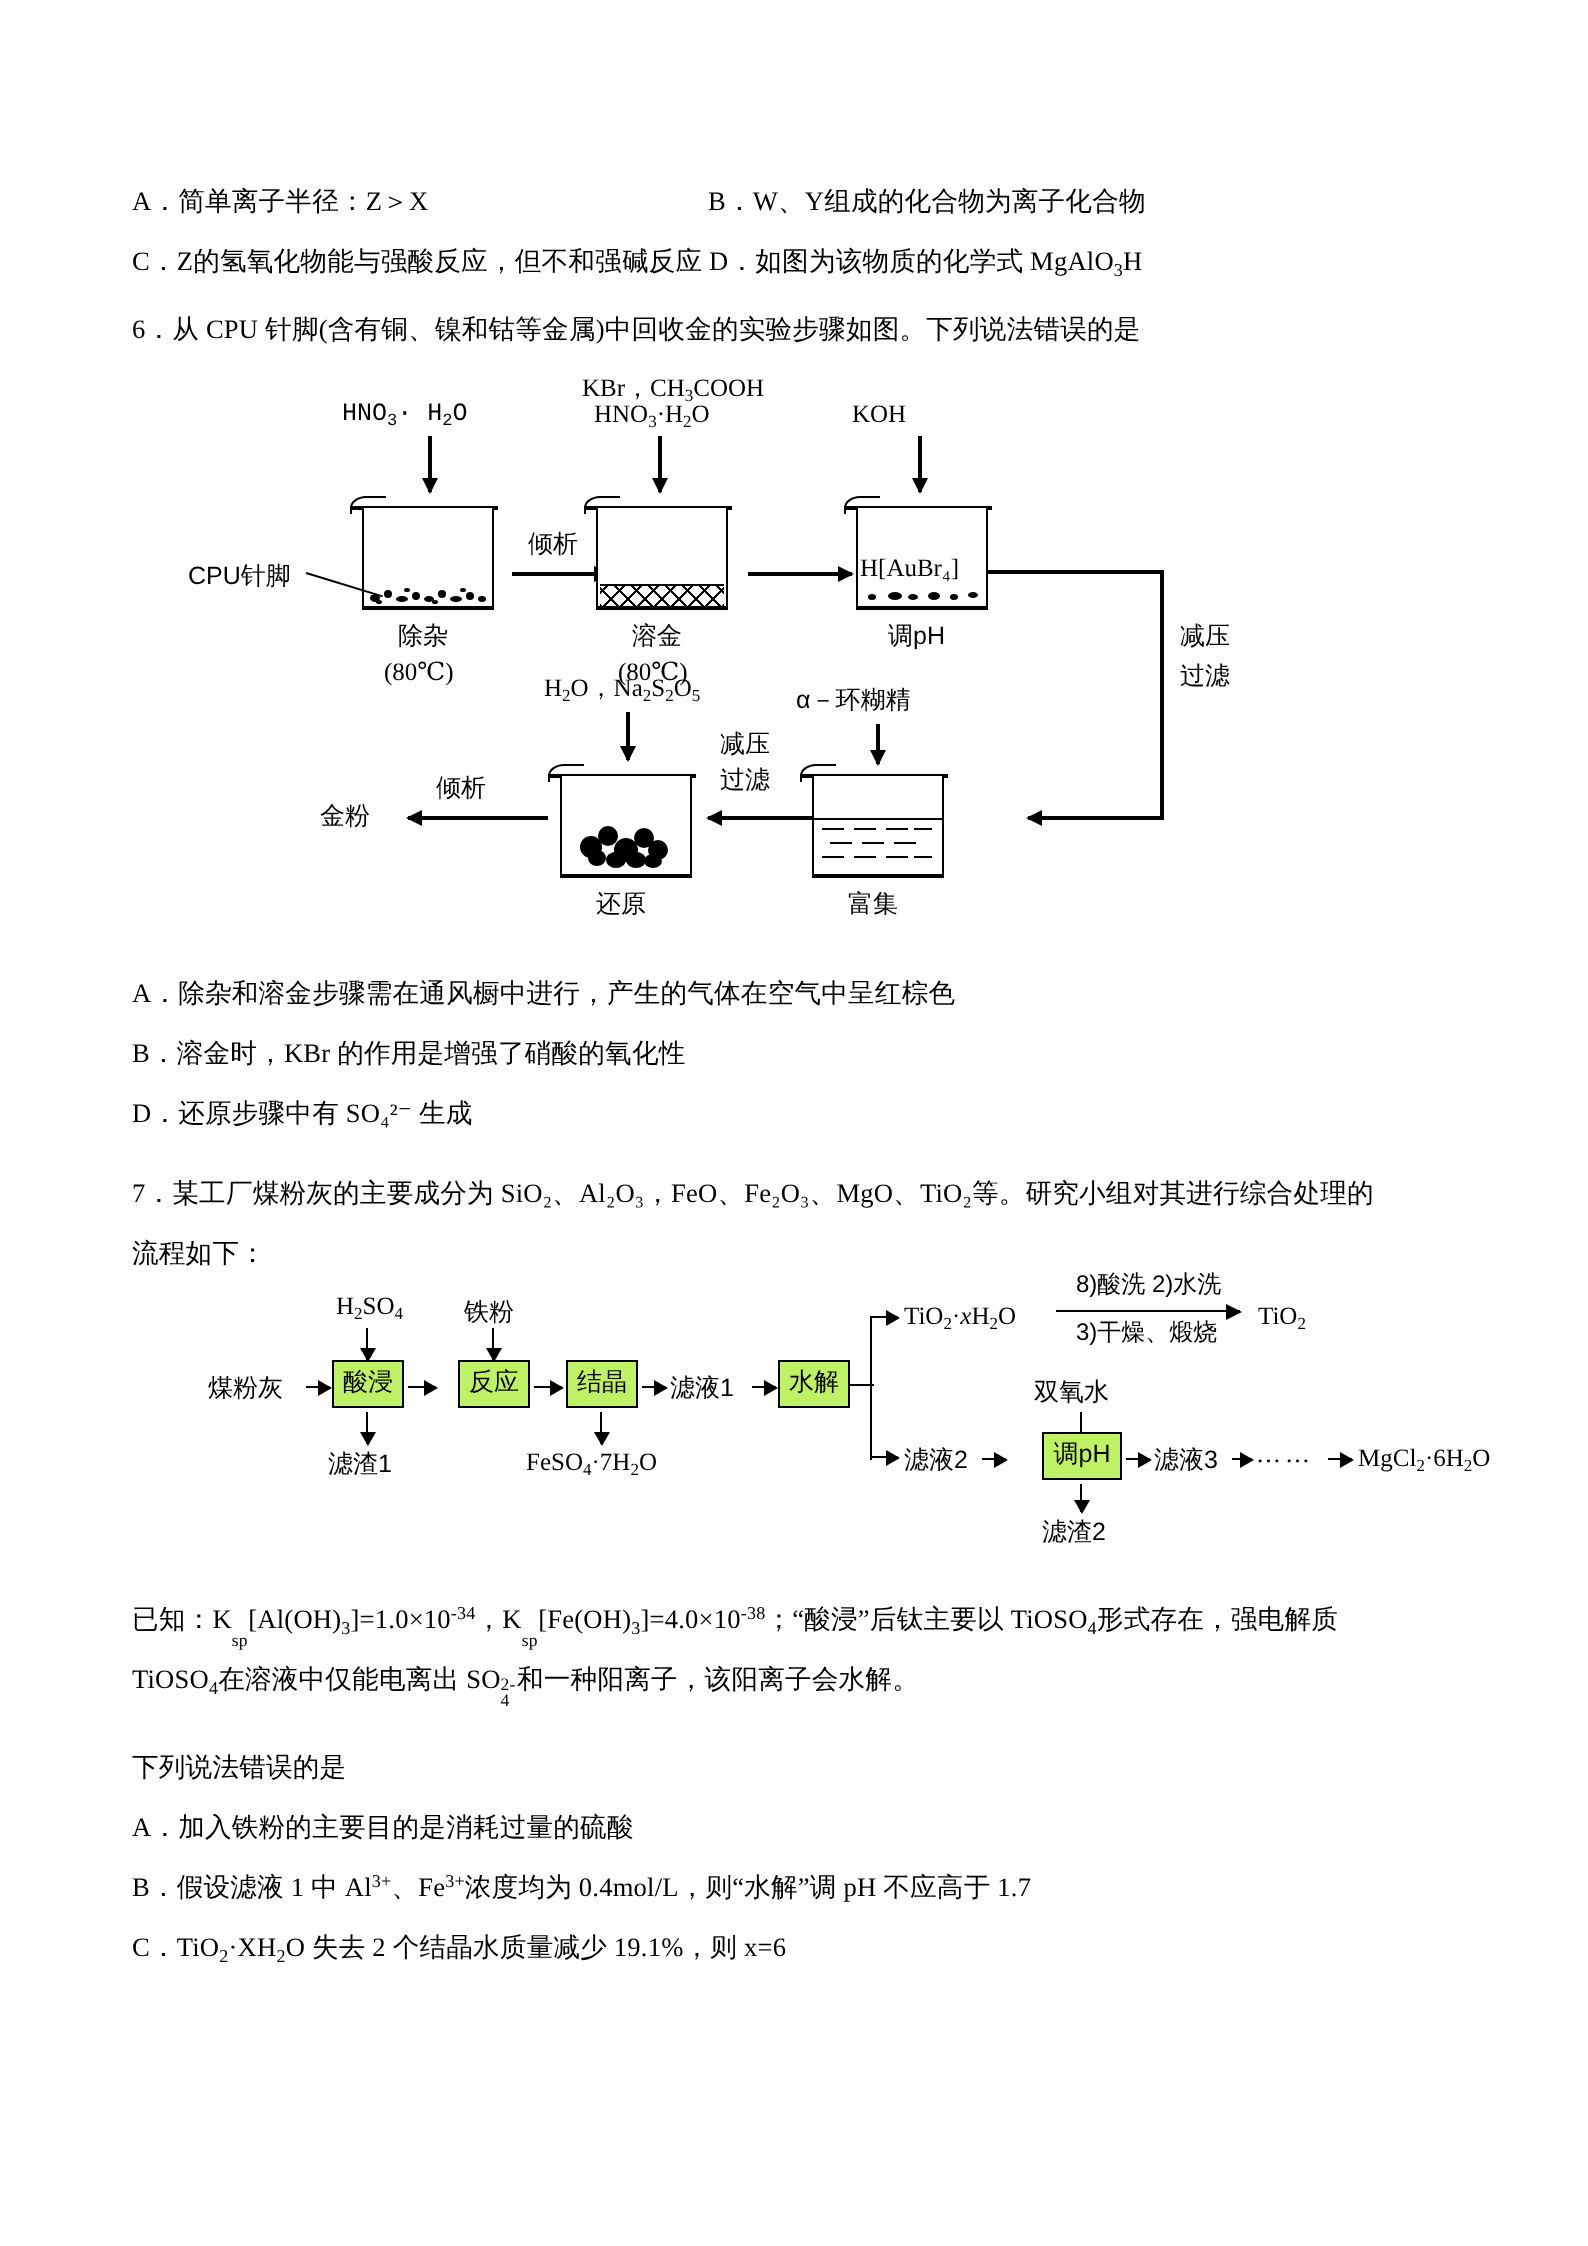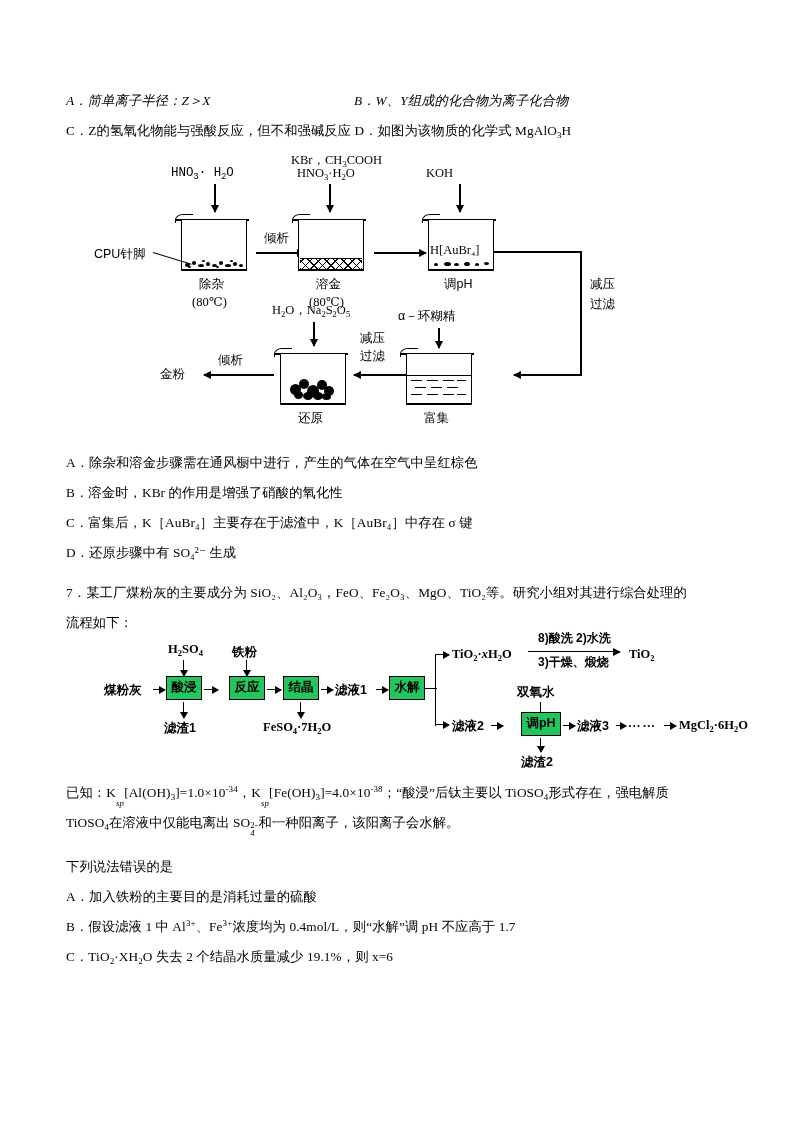--- a/index.html
+++ b/index.html
@@ -21,38 +21,38 @@
     position:absolute;
     left:66px; top:86px;
     width:672px;
   }
   .qline{
     font-size:13.3px;
     line-height:30px;
     white-space:nowrap;
     letter-spacing:0.1px;
   }
-  .two-col{position:relative;font-style:italic;}
+  .two-col{position:relative;}
   .two-col .colB{position:absolute;left:288px;top:0;}
   sub{font-size:0.68em;vertical-align:-0.32em;line-height:0;}
   sup{font-size:0.68em;vertical-align:0.52em;line-height:0;}
   .sup-sub{
     display:inline-block;
     position:relative;
     width:0.62em;
     height:1em;
     vertical-align:baseline;
   }
   .sup-sub i{
     font-style:normal;
     position:absolute;left:0;
     font-size:0.66em;
   }
   .sup-sub i.t{top:-0.42em;}
-  .sup-sub i.b{top:0.52em;font-style:italic;}
+  .sup-sub i.b{top:0.52em;}
   .gap6{height:6px;}
   .gap10{height:10px;}
   .gap14{height:14px;}
 
   
   .fig1{
     position:relative;
     width:672px;height:300px;
     margin:2px 0 0 0;
     font-size:12.5px;
@@ -123,34 +123,33 @@
   }
   .dashliq .dl{
     position:absolute;height:1.3px;background:#000;
   }
   .nugget{position:absolute;background:#000;border-radius:50%;}
 
   
   .fig2{
     position:relative;
     width:672px;height:130px;
-    margin:4px 0 0 0;
+    margin:4px 0 13px 0;
     font-size:12px;
     font-family:"Liberation Serif","DejaVu Serif",serif;
-    font-weight:bold;
   }
   .fig2 .box{
     position:absolute;
     border:1.5px solid #000;
     box-sizing:border-box;
     text-align:center;
     font-size:12.5px;
     line-height:1;
     padding-top:4px;
-    background:#22c55e;
+    background:#bef264;
     font-family:"Liberation Sans","DejaVu Sans",sans-serif;
   }
   .fig2 .lbl{position:absolute;white-space:nowrap;font-size:12.5px;}
   .fig2 .cn{font-family:"Liberation Sans","DejaVu Sans",sans-serif;}
   .fig2 .ar{position:absolute;background:#000;height:1.4px;}
   .fig2 .ar:after{
     content:"";position:absolute;top:-3px;right:-1px;
     border-top:4px solid transparent;
     border-bottom:4px solid transparent;
     border-left:7.5px solid #000;
@@ -181,20 +180,21 @@
 
   <div class="qline two-col">
     <span>A．简单离子半径：Z＞X</span>
     <span class="colB">B．W、Y组成的化合物为离子化合物</span>
   </div>
 
   <div class="qline">
     <span>C．Z的氢氧化物能与强酸反应，但不和强碱反应  D．如图为该物质的化学式 MgAlO</span><sub>3</sub><span>H</span>
   </div>
 
+  <div class="qline" style="margin-top:4px">6．从 CPU 针脚(含有铜、镍和钴等金属)中回收金的实验步骤如图。下列说法错误的是</div>
 
   <div class="fig1">
 
     <div class="lbl" style="left:105px;top:18px;font-family:Liberation Mono, monospace;">
       HNO<sub>3</sub>·&nbsp;H<sub>2</sub>O
     </div>
 
     <div class="lbl" style="left:225px;top:4px;">
       KBr，CH<sub>3</sub>COOH
     </div>
@@ -325,21 +325,20 @@
     <div class="lbl cn" style="left:294px;top:200px;">过滤</div>
     <div class="arrow-h left" style="left:288px;top:226px;width:52px;"></div>
 
     <div class="lbl cn" style="left:152px;top:204px;">倾析</div>
     <div class="arrow-h left" style="left:138px;top:226px;width:70px;"></div>
     <div class="lbl cn" style="left:94px;top:218px;">金粉</div>
   </div>
 
   <div class="qline">A．除杂和溶金步骤需在通风橱中进行，产生的气体在空气中呈红棕色</div>
   <div class="qline">B．溶金时，KBr 的作用是增强了硝酸的氧化性</div>
-  <div class="qline">C．富集后，K［AuBr₄］主要存在于滤渣中，K［AuBr₄］中存在 σ 键</div>
   <div class="qline">D．还原步骤中有 SO₄²⁻ 生成</div>
 
   <div class="gap10"></div>
 
   <div class="qline">7．某工厂煤粉灰的主要成分为 SiO₂、Al₂O₃，FeO、Fe₂O₃、MgO、TiO₂等。研究小组对其进行综合处理的</div>
   <div class="qline">流程如下：</div>
 
   <div class="fig2">
 
     <div class="lbl" style="left:102px;top:0px;">H<sub>2</sub>SO<sub>4</sub></div>

